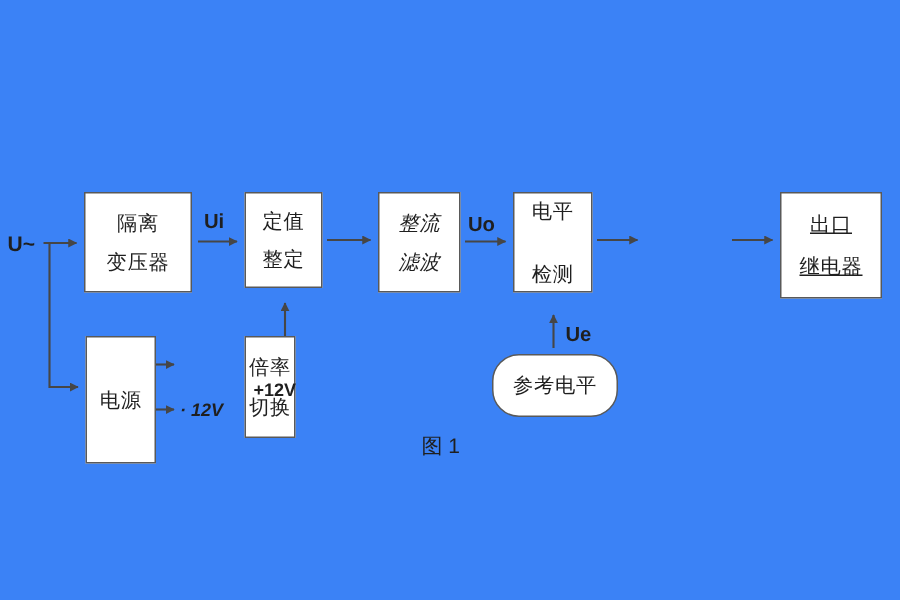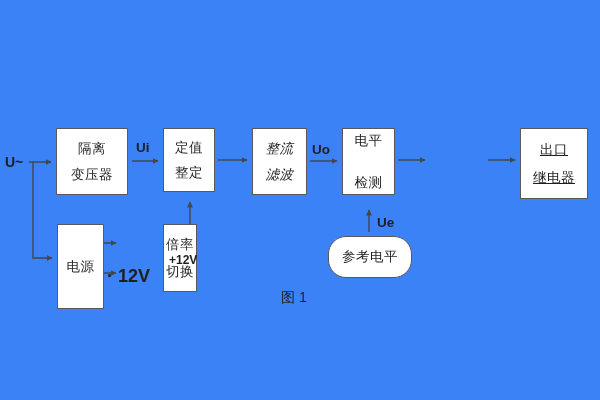--- a/index.html
+++ b/index.html
@@ -108,17 +108,17 @@
   <span class="siglabel" style="left:5px;top:155px;font-size:14px;">U~</span>
 
   <span class="siglabel" style="left:136px;top:141px;">Ui</span>
 
   <span class="siglabel" style="left:312px;top:143px;">Uo</span>
 
   <span class="siglabel" style="left:377px;top:216px;">Ue</span>
 
   <span class="siglabel" style="left:121px;top:254px;font-size:12px;margin-left:48px;">+12V</span>
 
-  <span class="siglabel" style="left:107px;top:267px;font-size:18px;">· 12V</span>
+  <span class="siglabel" style="left:120px;top:267px;font-size:12px;font-style:italic;">· 12V</span>
 
   <span class="caption" style="left:281px;top:290px;">图 1</span>
 
 </div>
 
 </body></html>

